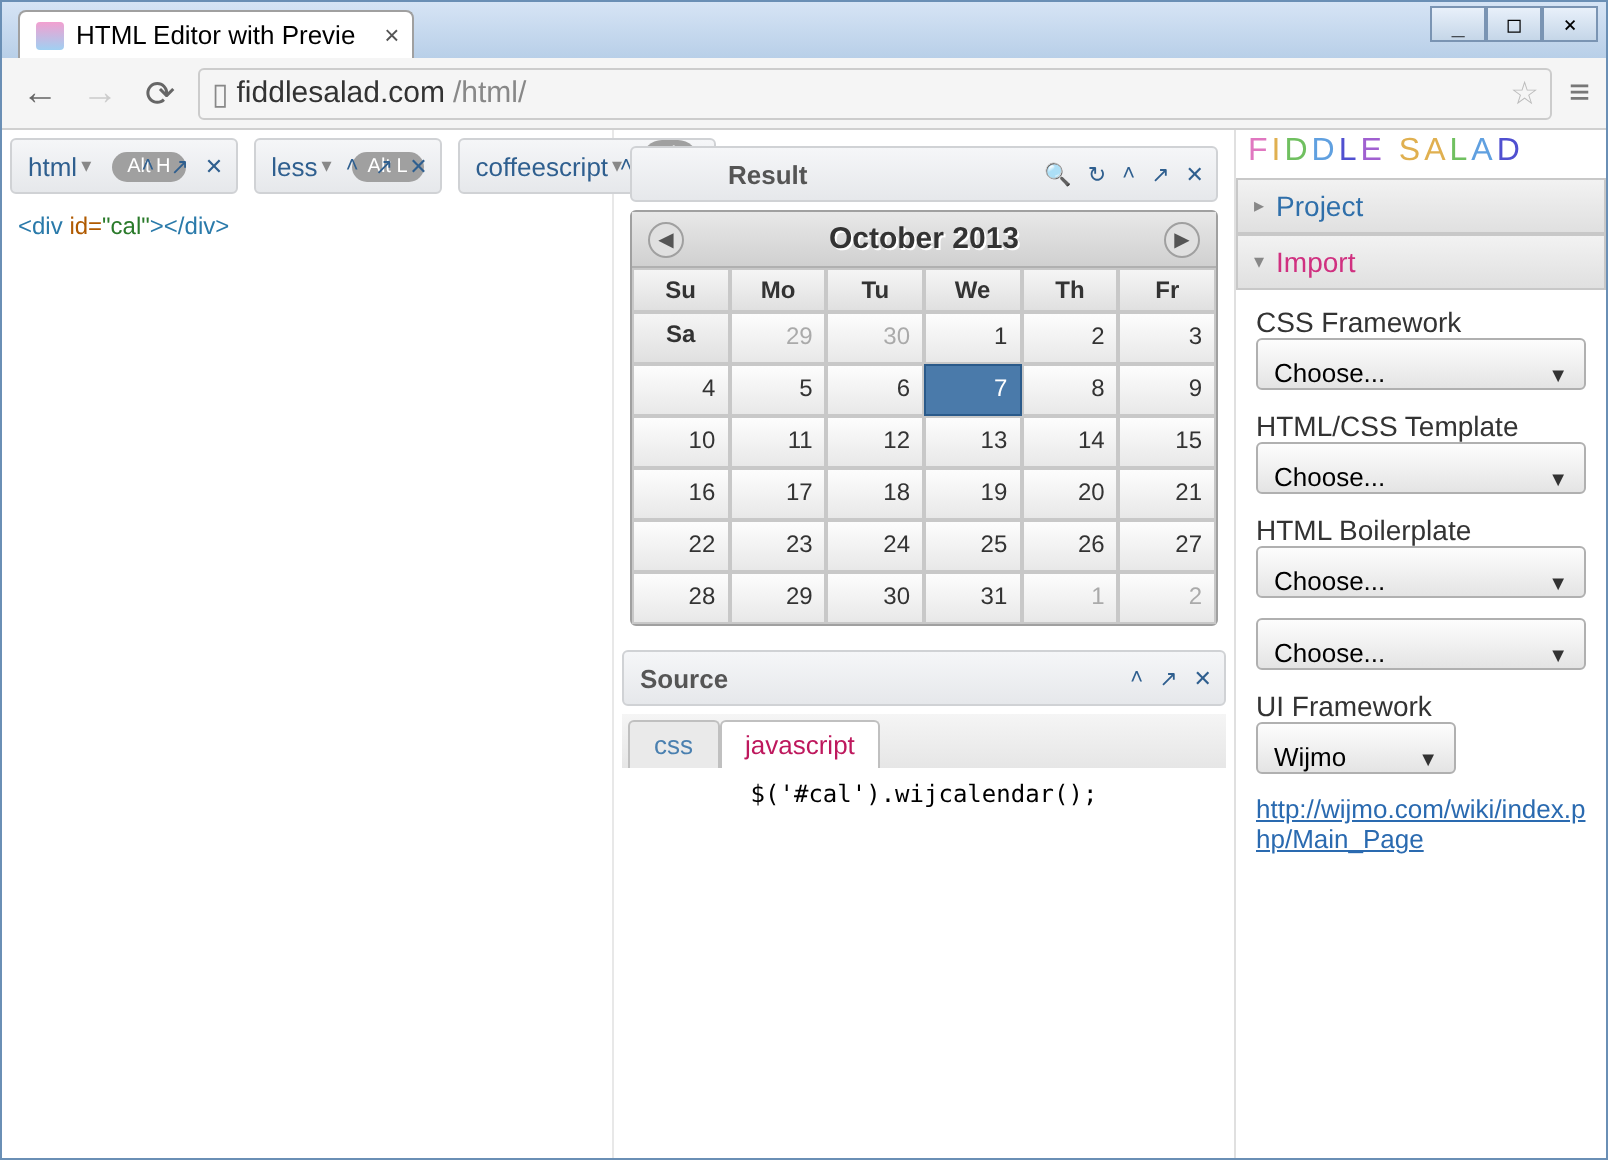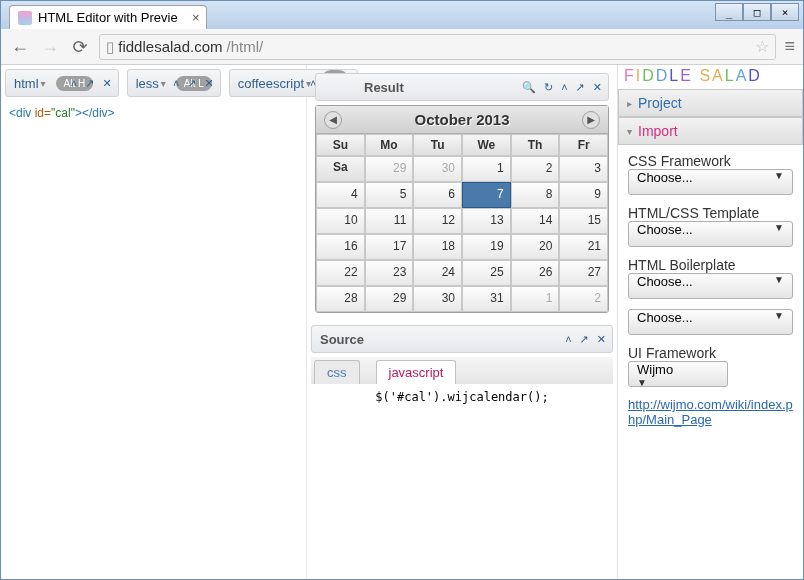--- a/index.html
+++ b/index.html
@@ -46,41 +46,41 @@
 .cal-head { background:linear-gradient(#e8e8e8,#d0d0d0); height:28px; display:flex; align-items:center; justify-content:space-between; padding:0 8px; border-bottom:1px solid #b0b0b0;}
 .cal-nav { width:18px; height:18px; background:#e0e0e0; border:1px solid #a0a0a0; border-radius:9px; display:flex; align-items:center; justify-content:center; font-size:10px; color:#555;}
 .cal-title { font-weight:bold; font-size:15px; color:#333; text-shadow:1px 1px #fff;}
 .cal-grid { display:grid; grid-template-columns:repeat(6,1fr);}
 .cal-dow { background:linear-gradient(#f5f5f5,#e0e0e0); border:1px solid #c8c8c8; text-align:center; padding:3px 0; font-weight:bold; color:#333;}
 .cal-cell { border:1px solid #c8c8c8; text-align:right; padding:4px 6px; height:26px; background:linear-gradient(#fdfdfd,#e8e8e8); color:#333;}
 .cal-cell.grey { color:#aaa; }
 .cal-cell.sel { background:#4a7aaa; color:#fff; border-color:#2a5a8a;}
 
 .source-area { margin-top:4px; }
-.src-tabs { display:flex; gap:16px; background:linear-gradient(#f5f5f5,#e6e6e6); padding:3px 3px 0 3px; margin:0 4px;}
+.src-tabs { display:flex; gap:0; background:linear-gradient(#f5f5f5,#e6e6e6); padding:3px 3px 0 3px; margin:0 4px;}
 .src-tab { padding:4px 12px; border:1px solid #c0c0c0; border-bottom:none; border-radius:3px 3px 0 0; background:#eaeaea; color:#4a80b0; cursor:pointer;}
 .src-tab.active { background:#fff; color:#be185d; }
 .src-code { font-family:Consolas,monospace; font-size:12px; padding:6px 10px; margin:0 4px;text-align:center;}
 
 
 .right { flex:1; background:#fff; border-left:1px solid #e0e0e0; display:flex; flex-direction:column; }
 .logo { height:24px; font-family:"Comic Sans MS",cursive; font-size:16px; letter-spacing:2px; padding:2px 6px; overflow:hidden; white-space:nowrap;}
 .logo span:nth-child(1){color:#e077c0;} .logo span:nth-child(2){color:#e0b050;}
 .logo span:nth-child(3){color:#70c060;} .logo span:nth-child(4){color:#60a0e0;}
 .logo span:nth-child(5){color:#5050d0;} .logo span:nth-child(6){color:#a060d0;}
 .logo span:nth-child(7){color:#e077c0;} .logo span:nth-child(8){color:#e0b050;}
 .logo span:nth-child(9){color:#e0b050;} .logo span:nth-child(10){color:#70c060;}
 .logo span:nth-child(11){color:#60a0e0;} .logo span:nth-child(12){color:#5050d0;}
 .accordion-h { background:linear-gradient(#f2f2f2,#e0e0e0); border:1px solid #c8c8c8; padding:5px 8px; display:flex; align-items:center; gap:6px; font-size:14px;}
 .accordion-h .tri { color:#888; font-size:10px;}
 .accordion-h.proj span.lbl { color:#2f6faa; font-weight:500;}
 .accordion-h.imp span.lbl { color:#d03080; font-weight:500;}
 .imp-body { padding:8px 10px; display:flex; flex-direction:column; gap:10px; }
 .field-label { color:#333; font-size:14px;}
-.select { background:linear-gradient(#fdfdfd,#e4e4e4); border:1px solid #b0b0b0; border-radius:3px; height:26px; display:flex; align-items:flex-start; justify-content:space-between; padding:0 8px; min-width:150px;}
+.select { background:linear-gradient(#fdfdfd,#e4e4e4); border:1px solid #b0b0b0; border-radius:3px; height:26px; display:flex; align-items:flex-end; justify-content:space-between; padding:0 8px; min-width:150px;}
 .select .arrow { font-size:10px; color:#333;}
 .link { color:#2a6ab0; text-decoration:underline; font-size:13px; word-break:break-all; }
 </style>
 </head>
 <body>
 
 <div class="chrome">
   <div class="titlebar">
     <div class="tab">
       <span style="width:14px;height:14px;background:linear-gradient(#f2a0d0,#a0d0f2);border-radius:2px;display:inline-block;"></span>
@@ -269,21 +269,21 @@
           </div>
         </div>
         <div>
           <div class="select">
             <span>Choose...</span>
               <span class="arrow">▼</span>
           </div>
         </div>
         <div>
           <div class="field-label">UI Framework</div>
-          <div class="select" style="min-width:100px;width:100px;flex-direction:column;">
+          <div class="select" style="min-width:100px;width:100px;">
             <span>Wijmo</span>
               <span class="arrow">▼</span>
           </div>
         </div>
         <a class="link">http://wijmo.com/wiki/index.php/Main_Page</a>
       </div>
     </div>
 
   </div>
 </div>

